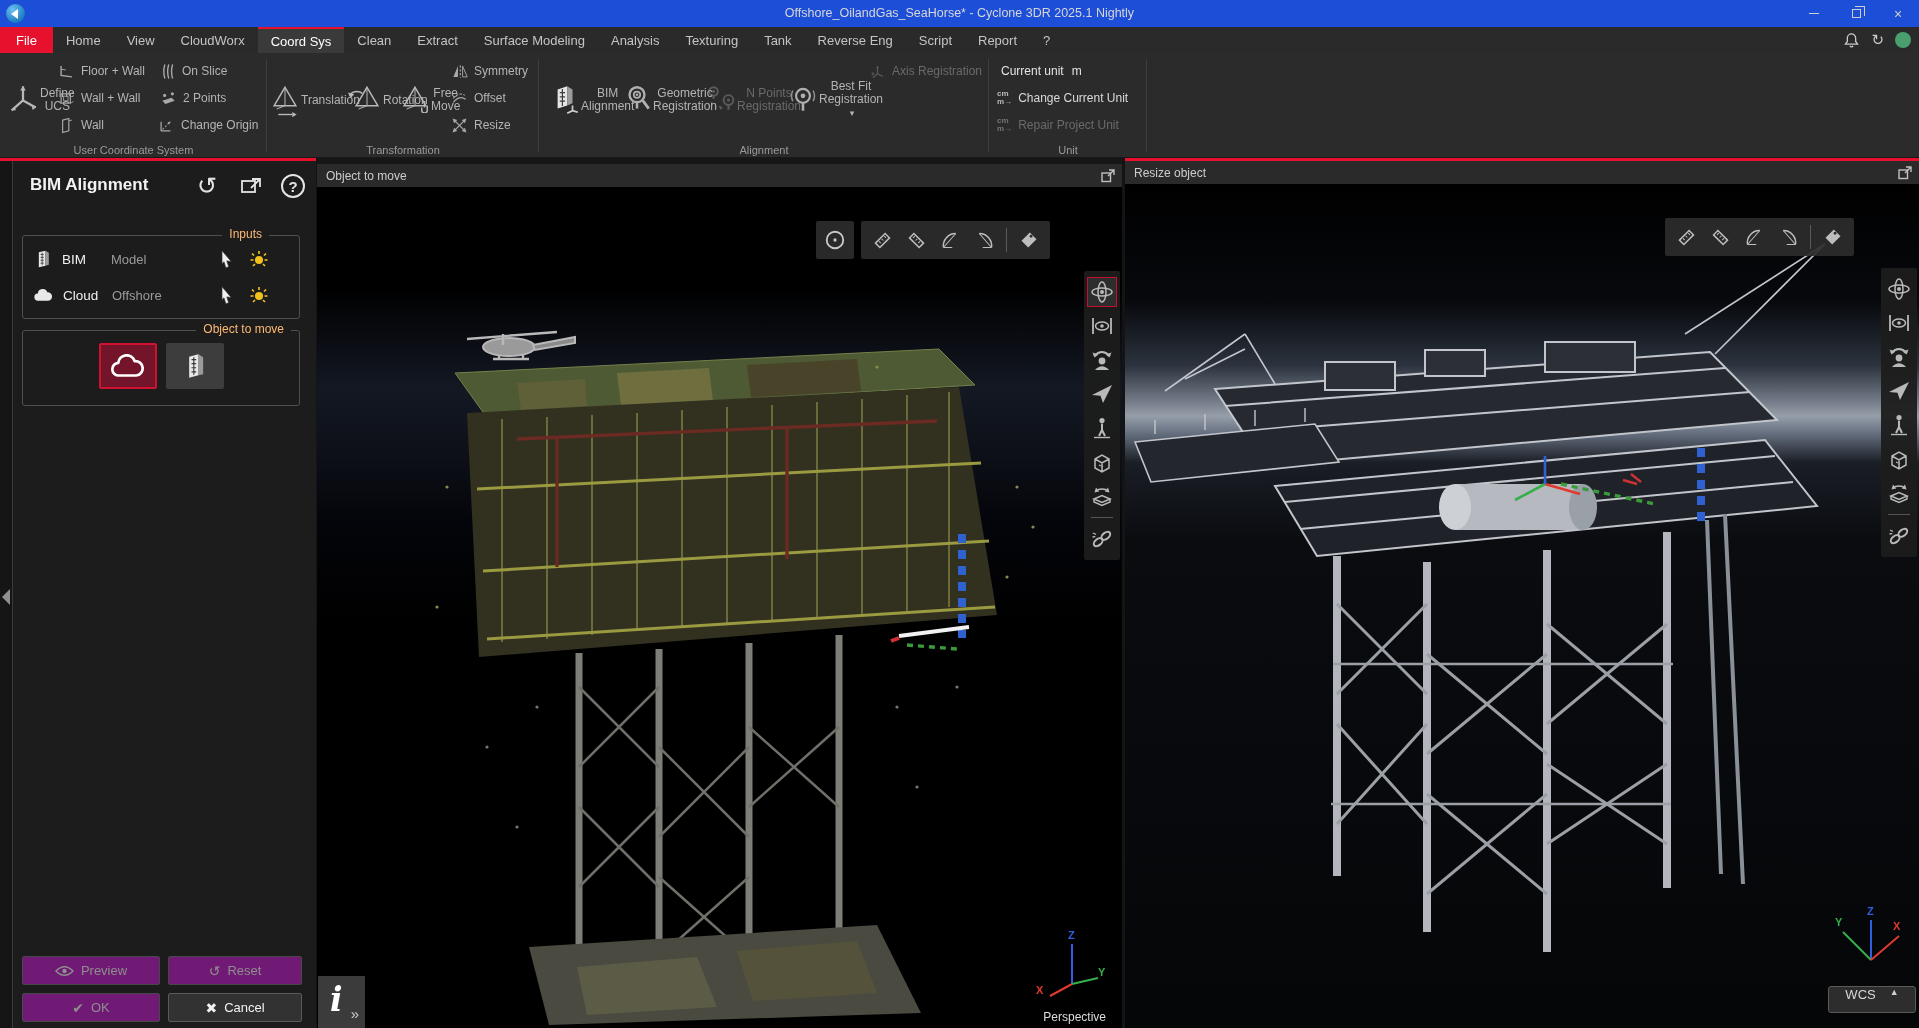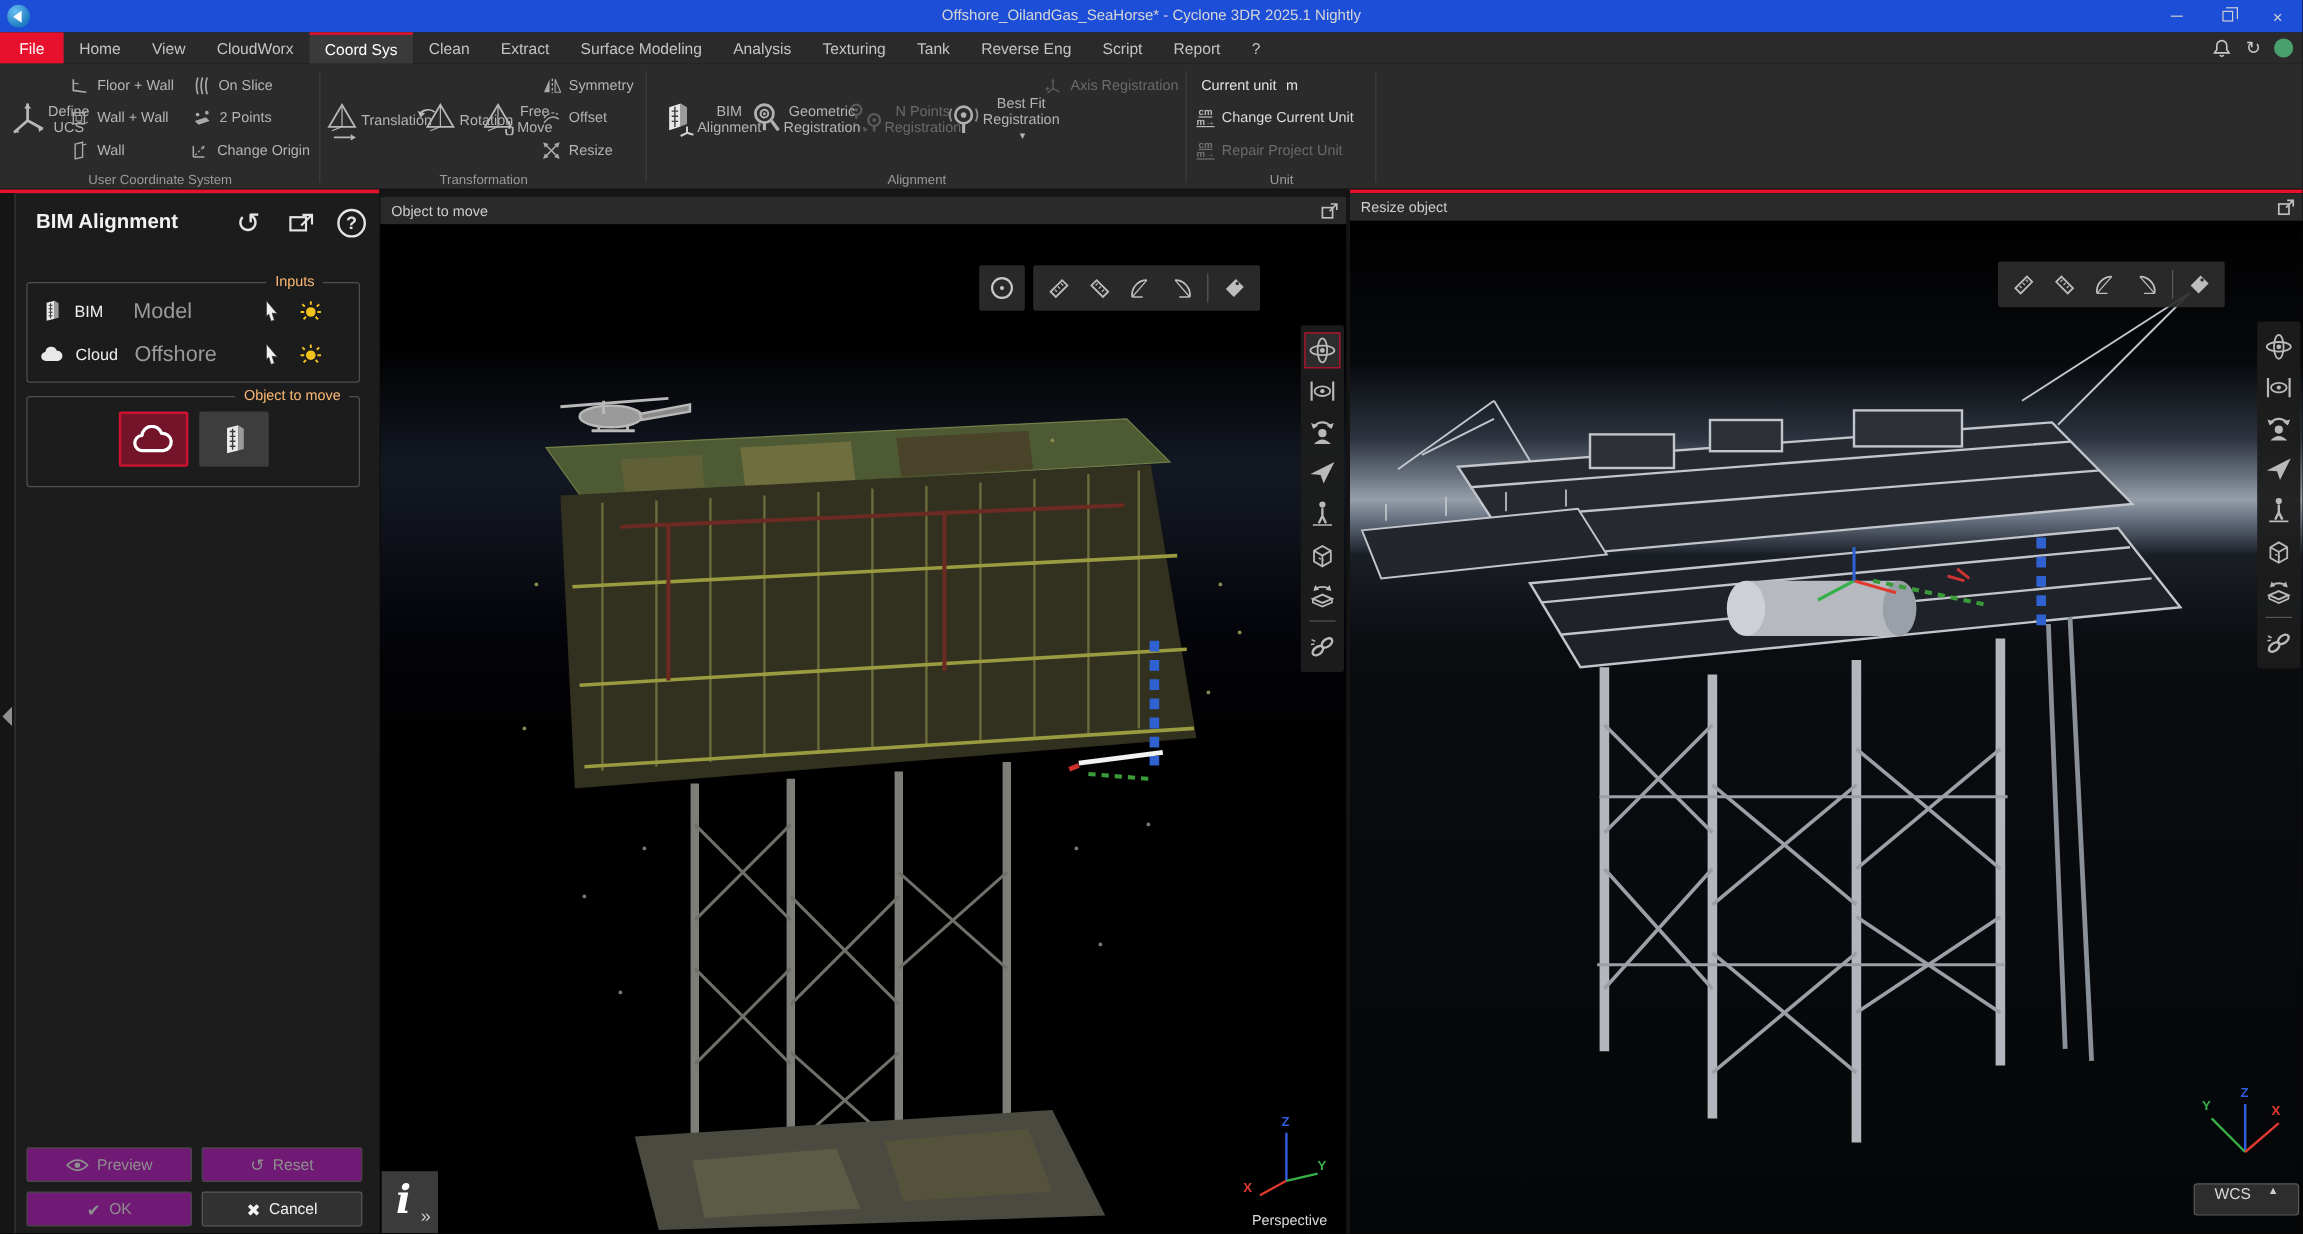--- a/index.html
+++ b/index.html
@@ -38,21 +38,21 @@
   .rgroup:after{content:"";position:absolute;right:0;top:6px;bottom:6px;width:1px;background:#3e3e3e;}
   .rgroup-label{position:absolute;bottom:2px;left:0;width:100%;text-align:center;font-size:11px;color:#9a9a9a;white-space:nowrap;}
   .rbig{position:absolute;top:4px;height:86px;display:flex;flex-direction:row;align-items:center;
         font-size:12px;line-height:13px;color:#b4b4b4;text-align:center;}
   .rbig .bicon{height:40px;display:flex;align-items:center;justify-content:center;margin-bottom:2px;}
   .rsmall{position:absolute;height:22px;display:flex;align-items:center;gap:6px;font-size:12px;color:#b4b4b4;white-space:nowrap;}
   .r1{top:7px;} .r2{top:34px;} .r3{top:61px;}
   .dis{color:#6a6a6a !important;}
   .dis svg, .dis .uicon{opacity:.5;}
   .caret{font-size:9px;color:#b4b4b4;margin-left:2px;}
-  .uicon{font-size:8px;line-height:8px;color:#b9b9b9;font-weight:bold;text-align:center;text-decoration:underline;}
+  .uicon{font-size:8px;line-height:8px;color:#b9b9b9;font-weight:bold;text-align:left;}
   .unit-bright{color:#e3e3e3;}
 
   
   .panel{position:absolute;left:0;top:158px;width:316px;height:870px;background:#1c1c1c;border-top:3px solid #e8112d;}
   .panel-strip{position:absolute;left:0;top:0;bottom:0;width:13px;background:#151515;border-right:1px solid #3a3a3a;}
   .collapse-arrow{position:absolute;left:2px;top:428px;width:0;height:0;border-top:8px solid transparent;
         border-bottom:8px solid transparent;border-right:8px solid #8f8f8f;}
   .panel-title{position:absolute;left:30px;top:14px;font-size:17px;font-weight:bold;color:#f2f2f2;}
   .phicon{position:absolute;top:11px;width:28px;height:28px;display:flex;align-items:center;justify-content:center;color:#e4e4e4;}
   .phicon.reset{left:193px;font-size:24px;}
@@ -60,21 +60,21 @@
   .phicon.help{left:279px;}
   .help-circle{width:24px;height:24px;border:2.4px solid #e4e4e4;border-radius:50%;display:flex;align-items:center;justify-content:center;font-size:15px;font-weight:bold;color:#e4e4e4;}
   .groupbox{position:absolute;left:22px;right:16px;border:1px solid #4f4f4f;border-radius:3px;}
   .gb-legend{position:absolute;top:-9px;background:#1c1c1c;padding:0 7px;font-size:12px;color:#fdba74;}
   .inputs-box{top:74px;height:84px;}
   .inputs-box .gb-legend{right:30px;}
   .objmove-box{top:169px;height:76px;}
   .objmove-box .gb-legend{right:8px;}
   .inrow{position:absolute;left:10px;right:10px;height:26px;display:flex;align-items:center;gap:9px;}
   .inrow .itype{font-size:13.5px;color:#f0f0f0;min-width:40px;}
-  .inrow .ival{font-size:18px;color:#9a9a9a;}
+  .inrow .ival{font-size:13px;color:#9a9a9a;}
   .inrow .right-ic{position:absolute;top:3px;width:20px;height:20px;}
   .objbtns{position:absolute;left:0;right:0;top:12px;display:flex;justify-content:center;gap:9px;}
   .cloud-btn{width:58px;height:46px;background:#73142a;border:2px solid #cf1232;border-radius:2px;display:flex;align-items:center;justify-content:center;}
   .model-btn{width:58px;height:46px;background:#3d3d3d;border-radius:2px;display:flex;align-items:center;justify-content:center;}
   .pbtn{position:absolute;height:29px;background:#701a75;border:1px solid #484848;border-radius:2px;
         display:flex;align-items:center;justify-content:center;gap:7px;font-size:13px;color:#8e8e8e;}
   .pbtn.cancel{color:#f2f2f2;background:#323232;border-color:#5a5a5a;}
   .pbtn .gl{font-size:14px;}
 
   

